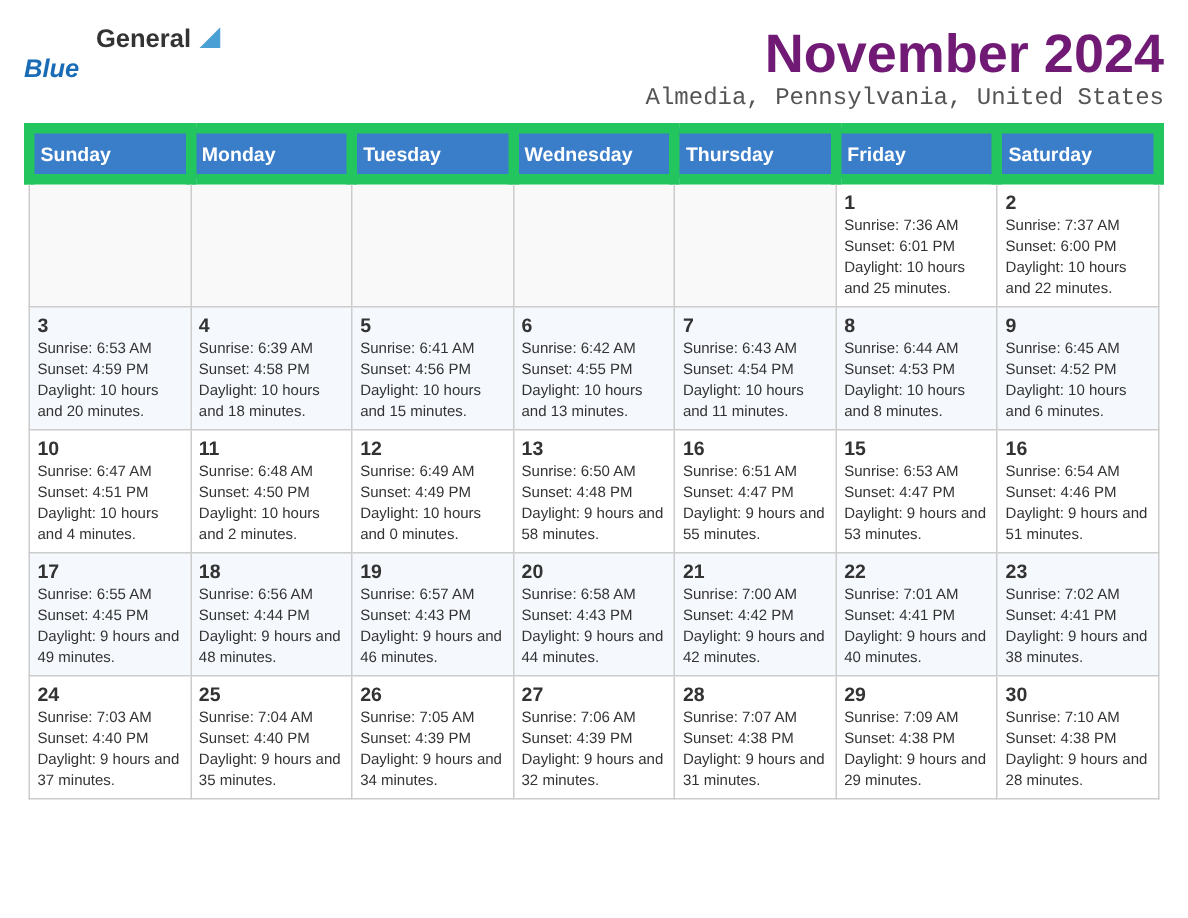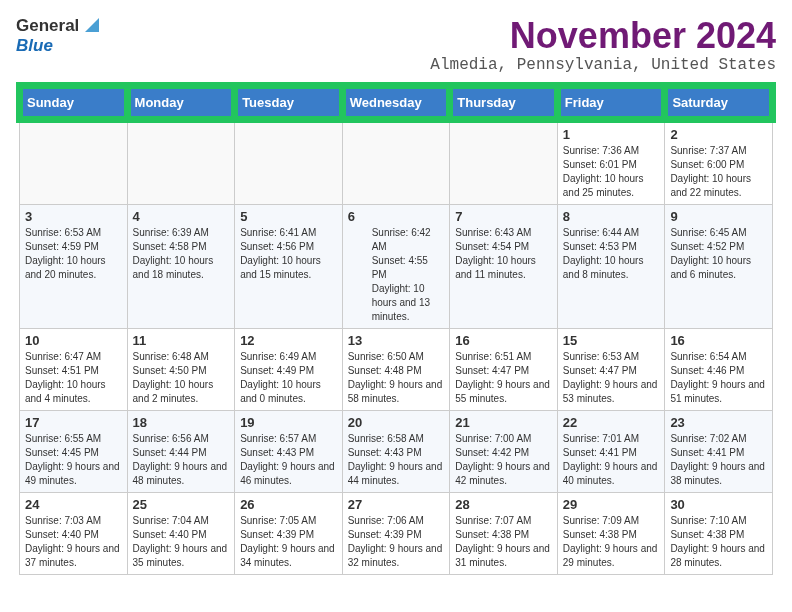--- a/index.html
+++ b/index.html
@@ -78,20 +78,21 @@
       line-height: 1.4;
     }
     .logo-row {
       display: flex;
       align-items: center;
     }
     .logo-general {
       font-size: 17px;
       font-weight: bold;
       color: #333;
+      margin-left: 48px;
     }
     .logo-blue-text {
       font-size: 17px;
       font-weight: bold;
       color: #1a6bb5;
       font-style: italic;
     }
   </style>
 </head>
 <body>
@@ -158,21 +159,21 @@
 Daylight: 10 hours and 18 minutes.</div>
         </td>
         <td>
           <span class="day-number">5</span>
           <div class="day-info" style="white-space: pre-line;">Sunrise: 6:41 AM
 Sunset: 4:56 PM
 Daylight: 10 hours and 15 minutes.</div>
         </td>
         <td>
           <span class="day-number">6</span>
-          <div class="day-info" style="white-space: pre-line; margin-left: 24px;">Sunrise: 6:42 AM
+          <div class="day-info" style="white-space: pre-line;">Sunrise: 6:42 AM
 Sunset: 4:55 PM
 Daylight: 10 hours and 13 minutes.</div>
         </td>
         <td>
           <span class="day-number">7</span>
           <div class="day-info" style="white-space: pre-line;">Sunrise: 6:43 AM
 Sunset: 4:54 PM
 Daylight: 10 hours and 11 minutes.</div>
         </td>
         <td>

